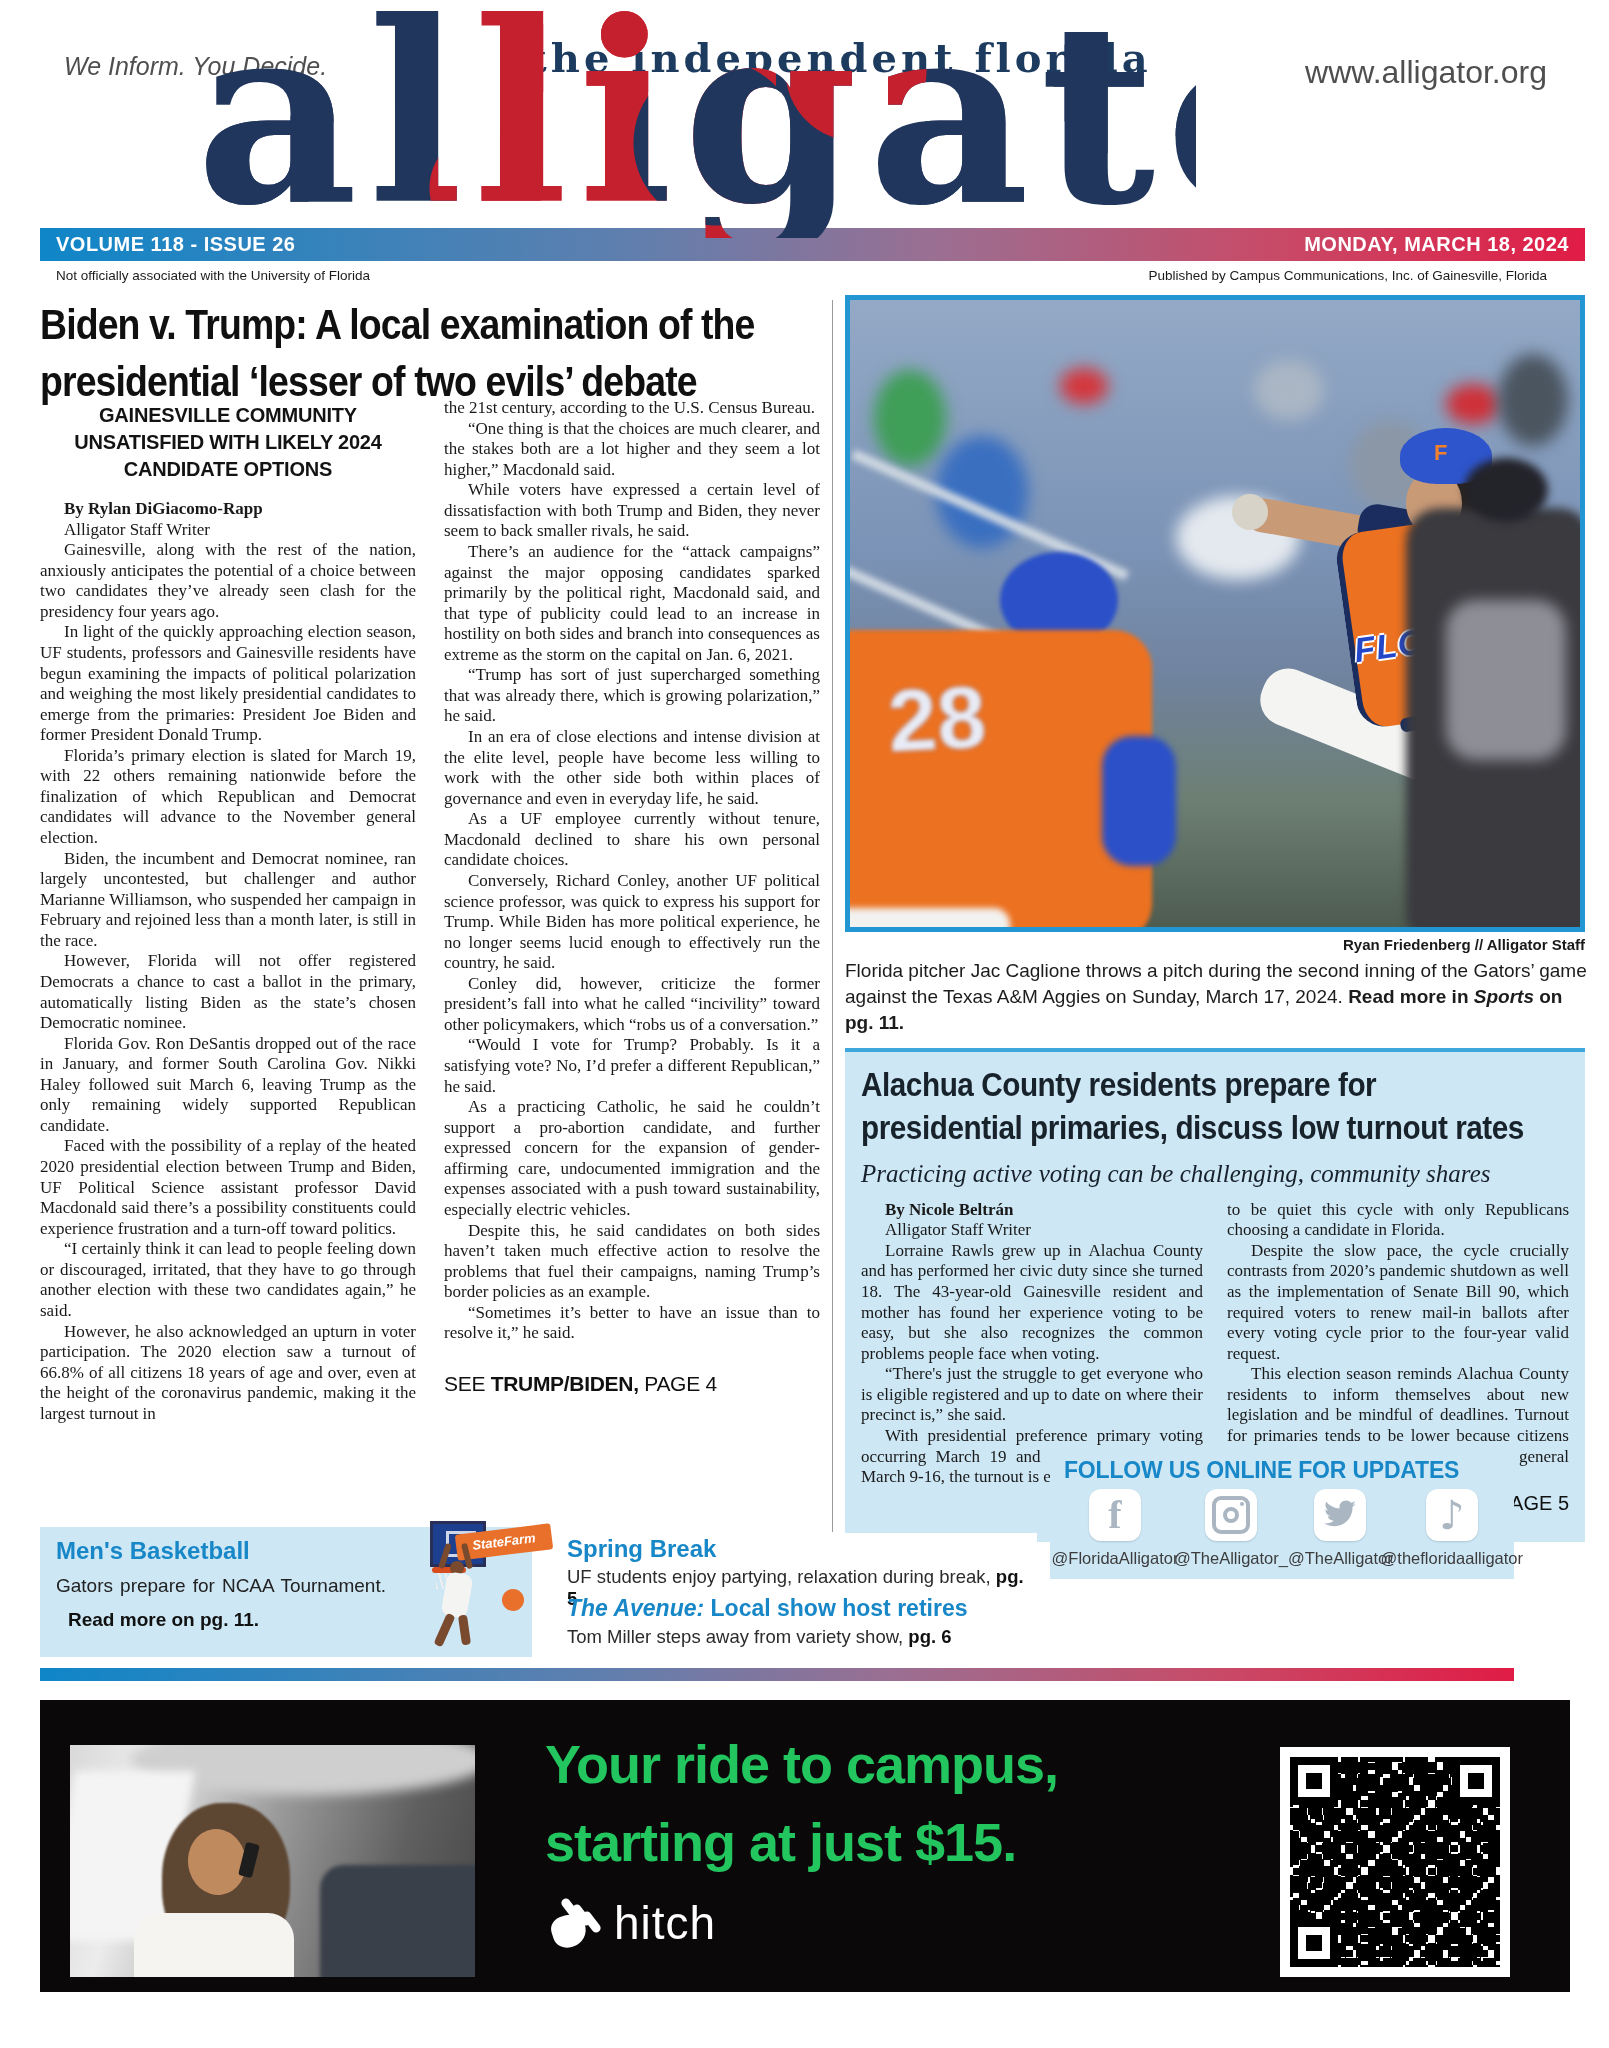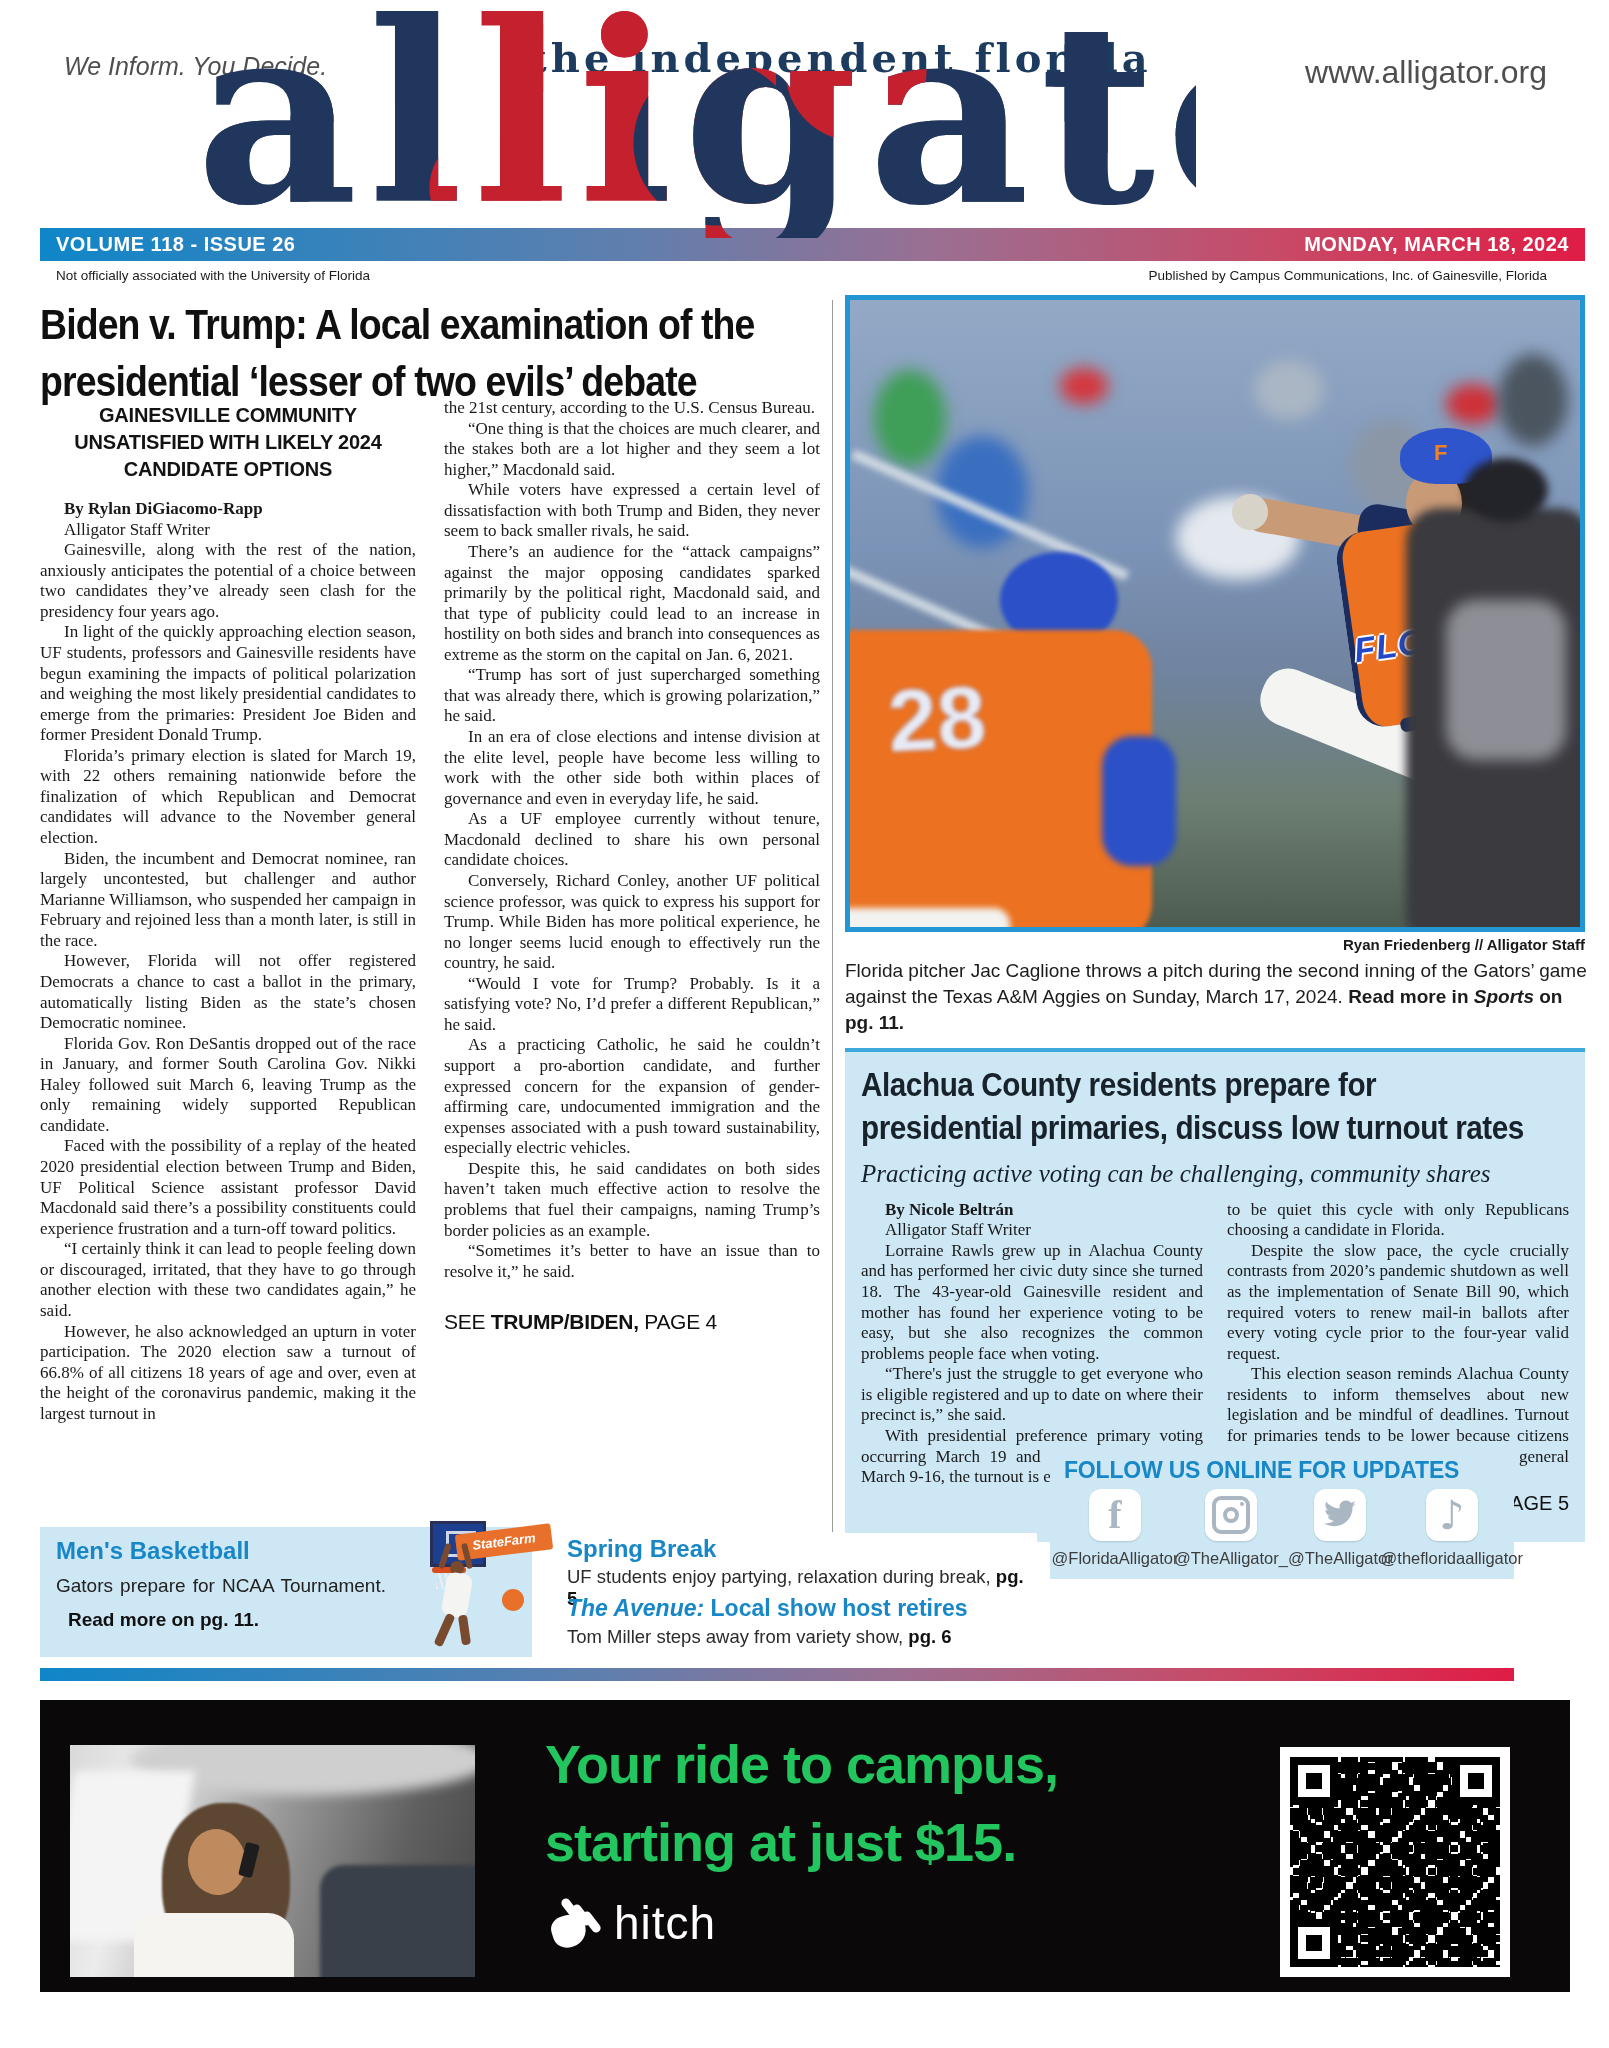--- a/index.html
+++ b/index.html
@@ -226,20 +226,21 @@
     </div>
     <div class="col">
       <p class="noindent">the 21st century, according to the U.S. Census Bureau.</p>
       <p>“One thing is that the choices are much clearer, and the stakes both are a lot higher and they seem a lot higher,” Macdonald said.</p>
       <p>While voters have expressed a certain level of dissatisfaction with both Trump and Biden, they never seem to back smaller rivals, he said.</p>
       <p>There’s an audience for the “attack campaigns” against the major opposing candidates sparked primarily by the political right, Macdonald said, and that type of publicity could lead to an increase in hostility on both sides and branch into consequences as extreme as the storm on the capital on Jan. 6, 2021.</p>
       <p>“Trump has sort of just supercharged something that was already there, which is growing polarization,” he said.</p>
       <p>In an era of close elections and intense division at the elite level, people have become less willing to work with the other side both within places of governance and even in everyday life, he said.</p>
       <p>As a UF employee currently without tenure, Macdonald declined to share his own personal candidate choices.</p>
       <p>Conversely, Richard Conley, another UF political science professor, was quick to express his support for Trump. While Biden has more political experience, he no longer seems lucid enough to effectively run the country, he said.</p>
+      <p>Conley did, however, criticize the former president’s fall into what he called “incivility” toward other policymakers, which “robs us of a conversation.”</p>
       <p>“Would I vote for Trump? Probably. Is it a satisfying vote? No, I’d prefer a different Republican,” he said.</p>
       <p>As a practicing Catholic, he said he couldn’t support a pro-abortion candidate, and further expressed concern for the expansion of gender-affirming care, undocumented immigration and the expenses associated with a push toward sustainability, especially electric vehicles.</p>
       <p>Despite this, he said candidates on both sides haven’t taken much effective action to resolve the problems that fuel their campaigns, naming Trump’s border policies as an example.</p>
       <p>“Sometimes it’s better to have an issue than to resolve it,” he said.</p>
       <div class="jumpline"><span>SEE </span><b>TRUMP/BIDEN,</b><span> PAGE 4</span></div>
     </div>
   </div>
 
   <div class="abs photo">
     <div class="blob" style="left:24px;top:70px;width:72px;height:96px;background:#3f9e57;"></div>

